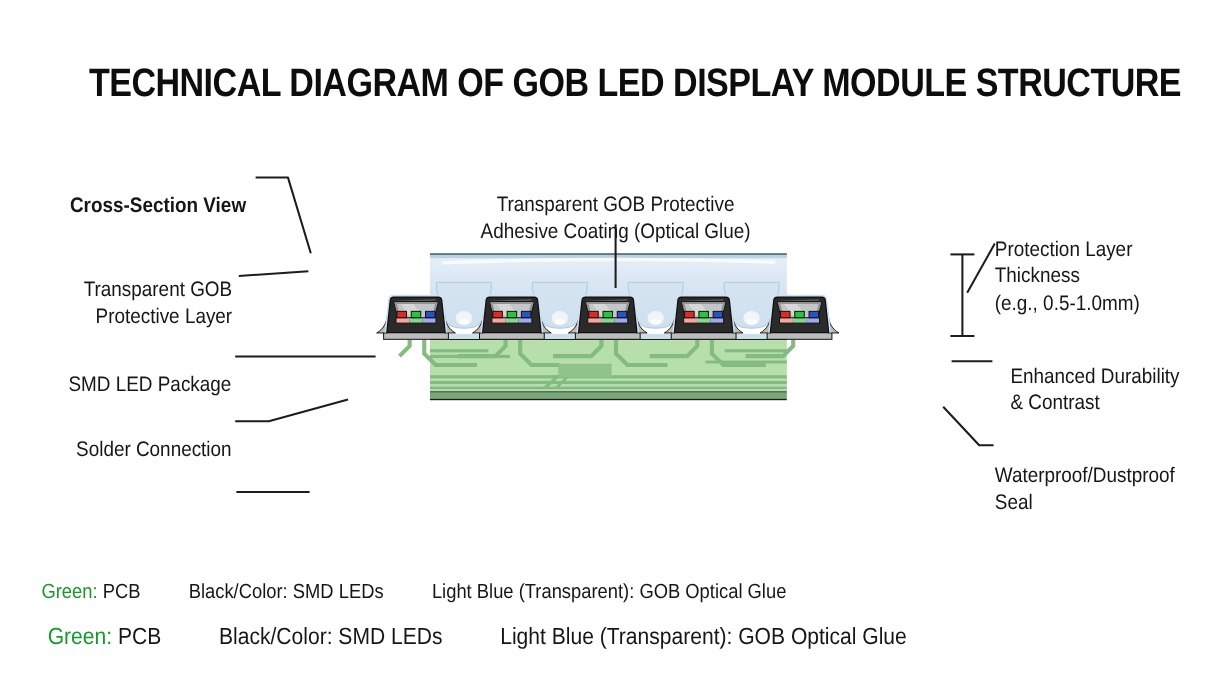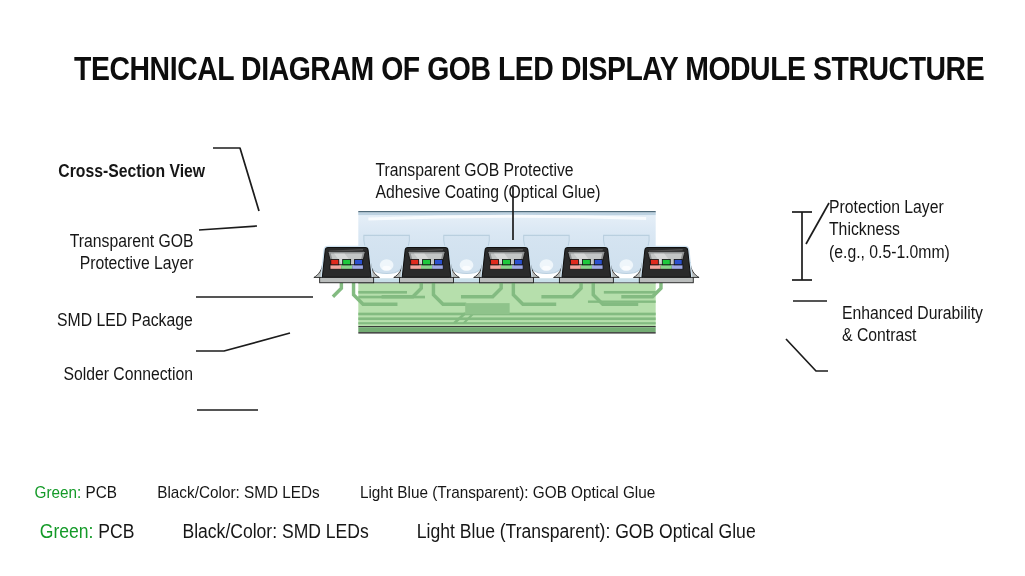--- a/index.html
+++ b/index.html
@@ -8,21 +8,21 @@
   .title{position:absolute;left:0;right:0;top:50px;text-align:right;}
   .title span{display:inline-block;font-size:33px;font-weight:800;letter-spacing:-0.5px;
         transform:scaleX(0.86);transform-origin:center;white-space:nowrap;color:#0d0d0d;}
   .lbl{position:absolute;font-size:17.5px;font-weight:500;line-height:1.27;
        white-space:pre-line;color:#161616;}
   .lbl .inner{display:inline-block;transform:scaleX(0.9);}
   .r-align{text-align:right;text-decoration:underline;}
   .r-align .inner{transform-origin:right center;}
   .l-align{text-align:left;}
   .l-align .inner{transform-origin:left center;}
-  .c-align{text-align:left;}
+  .c-align{text-align:center;}
   .c-align .inner{transform-origin:center;}
   .bold{font-weight:700;}
   .legend{position:absolute;left:0;right:0;text-align:left;white-space:nowrap;}
   .legend .line{display:inline-block;transform:scaleX(0.9);transform-origin:center;}
   .legend .item{display:inline-block;}
   .legend .gap1{margin-left:40px;}
   .legend .gap2{margin-left:48px;}
   .legend-1{top:483px;font-size:17px;font-weight:500;}
   .legend-2{top:520px;font-size:19.5px;font-weight:500;}
   .term-green{color:#149a28;}
@@ -59,20 +59,24 @@
   </div>
 
   <div class="lbl l-align" style="left:829px;top:174px;">
     <span class="inner">Protection Layer
 Thickness
 (e.g., 0.5-1.0mm)</span>
   </div>
   <div class="lbl l-align" style="left:829px;top:280px;margin-left:13px;">
     <span class="inner">Enhanced Durability
 &amp; Contrast</span>
+  </div>
+  <div class="lbl l-align" style="left:829px;top:363px;">
+    <span class="inner">Waterproof/Dustproof
+Seal</span>
   </div>
 
   <svg class="diagram" width="562" height="236" viewBox="226 210 562 446">
     <defs>
       <linearGradient id="glueGrad" x1="0" y1="0" x2="0" y2="1">
         <stop offset="0%" stop-color="#e7f0f8"></stop>
         <stop offset="55%" stop-color="#dbe8f4"></stop>
         <stop offset="100%" stop-color="#d5e4f1"></stop>
       </linearGradient>
       <linearGradient id="valleyGrad" x1="0" y1="0" x2="0" y2="1">

